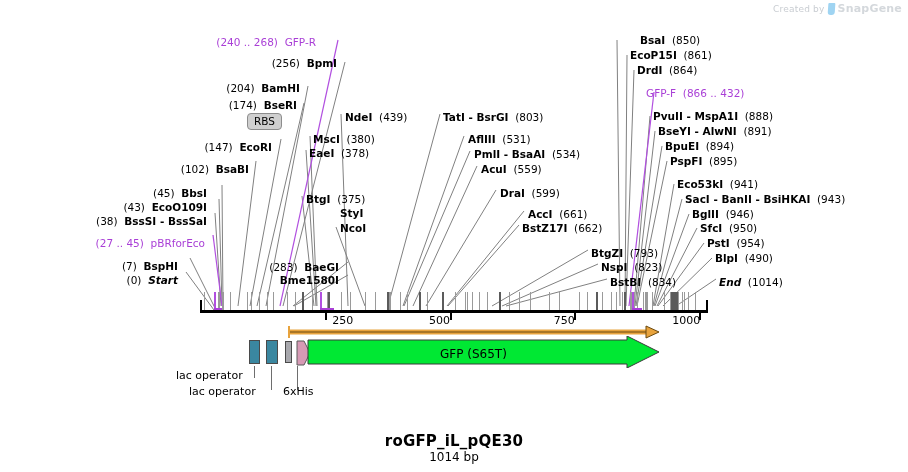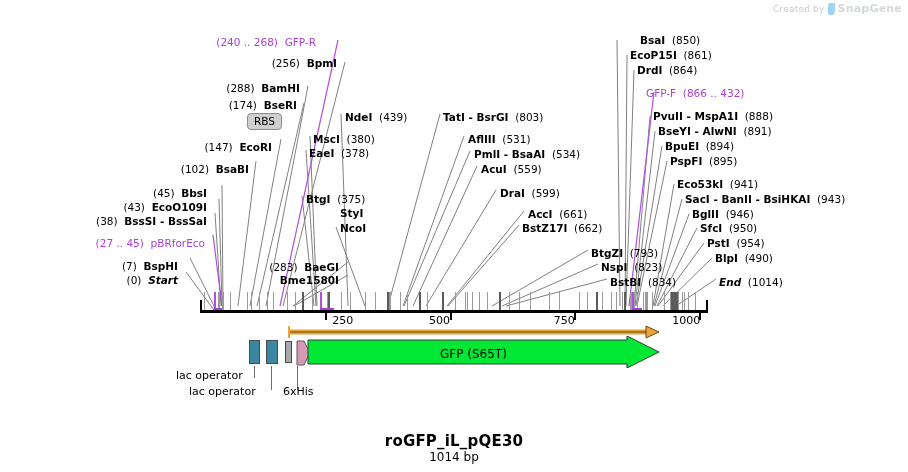--- a/index.html
+++ b/index.html
@@ -181,21 +181,21 @@
   <div id="site-labels">
       <div class="lab term" style="right: 730px; top: 274px;"><span class="pos">(0)</span>&nbsp;&nbsp;<span class="nm">Start</span></div>
       <div class="lab" style="right: 730px; top: 260px;"><span class="pos">(7)</span>&nbsp;&nbsp;<span class="nm">BspHI</span></div>
       <div class="lab prim" style="right: 703px; top: 237px;"><span class="pos">(27 .. 45)</span>&nbsp;&nbsp;<span class="nm">pBRforEco</span></div>
       <div class="lab" style="right: 701px; top: 215px;"><span class="pos">(38)</span>&nbsp;&nbsp;<span class="nm">BssSI - BssSaI</span></div>
       <div class="lab" style="right: 701px; top: 201px;"><span class="pos">(43)</span>&nbsp;&nbsp;<span class="nm">EcoO109I</span></div>
       <div class="lab" style="right: 701px; top: 187px;"><span class="pos">(45)</span>&nbsp;&nbsp;<span class="nm">BbsI</span></div>
       <div class="lab" style="right: 659px; top: 163px;"><span class="pos">(102)</span>&nbsp;&nbsp;<span class="nm">BsaBI</span></div>
       <div class="lab" style="right: 636px; top: 141px;"><span class="pos">(147)</span>&nbsp;&nbsp;<span class="nm">EcoRI</span></div>
       <div class="lab" style="right: 611px; top: 99px;"><span class="pos">(174)</span>&nbsp;&nbsp;<span class="nm">BseRI</span></div>
-      <div class="lab" style="right: 608px; top: 82px;"><span class="pos">(288)</span>&nbsp;&nbsp;<span class="nm">BamHI</span></div>
+      <div class="lab" style="right: 608px; top: 82px;"><span class="pos">(204)</span>&nbsp;&nbsp;<span class="nm">BamHI</span></div>
       <div class="lab" style="right: 571px; top: 57px;"><span class="pos">(256)</span>&nbsp;&nbsp;<span class="nm">BpmI</span></div>
       <div class="lab prim" style="right: 592px; top: 36px;"><span class="pos">(240 .. 268)</span>&nbsp;&nbsp;<span class="nm">GFP-R</span></div>
       <div class="lab" style="right: 569px; top: 261px;"><span class="pos">(283)</span>&nbsp;&nbsp;<span class="nm">BaeGI</span></div>
       <div class="lab" style="right: 569px; top: 274px;"><span class="nm">Bme1580I</span></div>
       <div class="lab" style="left: 306px; top: 193px;"><span class="nm">BtgI</span>&nbsp;&nbsp;<span class="pos">(375)</span></div>
       <div class="lab" style="left: 340px; top: 207px;"><span class="nm">StyI</span></div>
       <div class="lab" style="left: 340px; top: 222px;"><span class="nm">NcoI</span></div>
       <div class="lab" style="left: 309px; top: 147px;"><span class="nm">EaeI</span>&nbsp;&nbsp;<span class="pos">(378)</span></div>
       <div class="lab" style="left: 313px; top: 133px;"><span class="nm">MscI</span>&nbsp;&nbsp;<span class="pos">(380)</span></div>
       <div class="lab" style="left: 345px; top: 111px;"><span class="nm">NdeI</span>&nbsp;&nbsp;<span class="pos">(439)</span></div>

